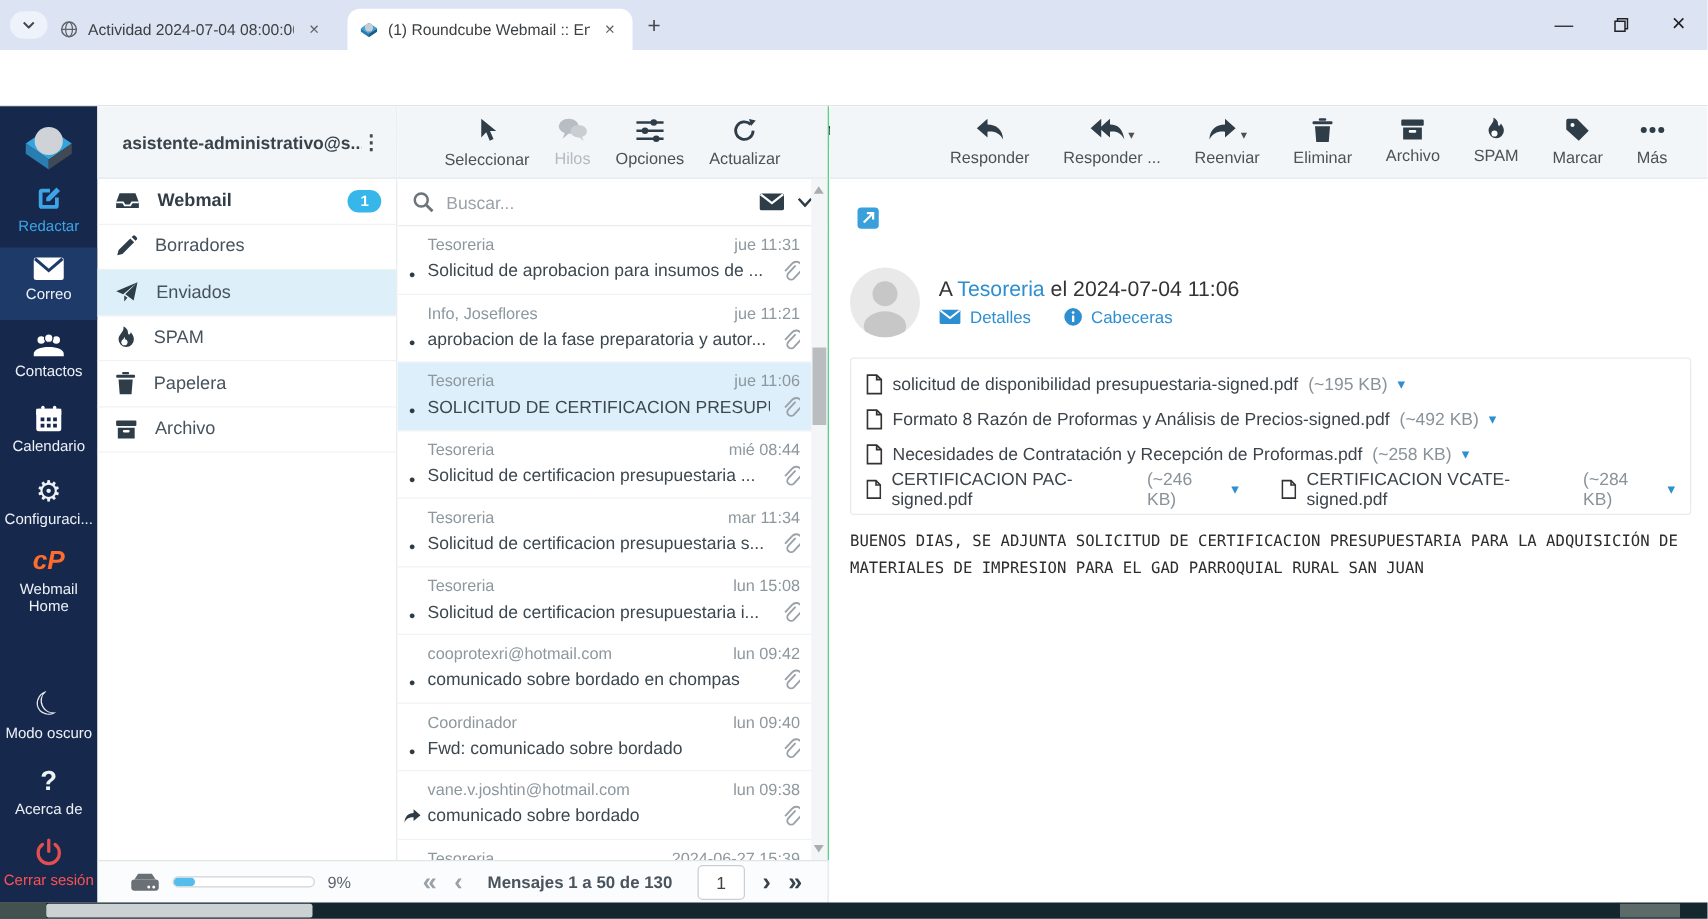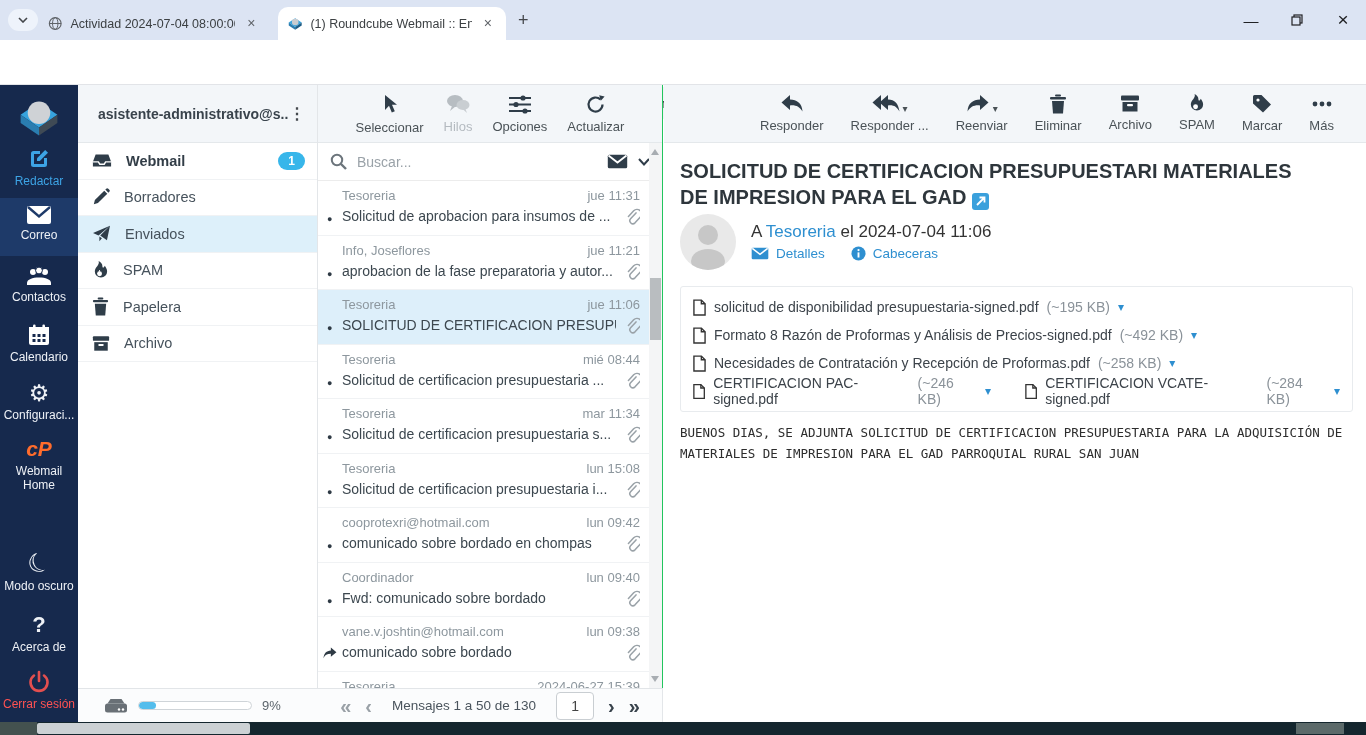--- a/index.html
+++ b/index.html
@@ -61,21 +61,21 @@
   .varrow { position:absolute; left:2px; width:0; height:0; border-left:4.5px solid transparent; border-right:4.5px solid transparent; }
 
   .bottombar { position:absolute; left:78px; top:688px; width:585px; height:34px; background:#fbfcfd; border-top:1px solid #e2e5e8; border-right:1px solid #e3e6e9; display:flex; align-items:center; }
   .quota { display:flex; align-items:center; gap:10px; padding-left:26px; width:240px; }
   .qtrack { width:114px; height:9px; border:1px solid #cfd4d8; border-radius:5px; background:#fff; overflow:hidden; }
   .qfill { width:15%; height:100%; background:#54bdec; border-radius:5px; }
   .qpct { font-size:13px; color:#5c656c; }
   .pager { flex:1; display:flex; align-items:center; justify-content:center; gap:14px; }
   .pgnav { font-size:20px; line-height:1; color:#39434c; font-weight:bold; }
   .pgnav.dim { color:#9aa1a7; }
-  .pgsummary { font-size:13.5px; font-weight:normal; color:#4a545d; margin:0 6px; }
+  .pgsummary { font-size:13.5px; font-weight:bold; color:#4a545d; margin:0 6px; }
   .pageinput { width:38px; height:28px; border:1px solid #c9ced2; border-radius:4px; text-align:center; font-size:14px; color:#444; font-family:inherit; }
 
   .read-pane { position:absolute; left:664px; top:85px; width:702px; height:637px; background:#fff; }
   .read-toolbar { height:58px; background:#f3f6f9; border-bottom:1px solid #e4e8eb; display:flex; align-items:flex-start; gap:27px; padding:9px 0 0 96px; }
   .caretwrap { display:flex; align-items:flex-end; gap:3px; }
   .bluecaret { color:#2e8fd0; font-size:12px; }
   .darkcaret { color:#4a5257; font-size:10px; }
   .subject { position:absolute; left:16px; top:73px; max-width:642px; font-size:20px; line-height:26px; font-weight:bold; color:#2e363c; }
   .extlink { display:inline-flex; width:17px; height:17px; background:#3aa0dc; border-radius:3px; align-items:center; justify-content:center; vertical-align:-2px; margin-left:6px; }
   .avatar-msg { position:absolute; left:16px; top:129px; width:56px; height:56px; border-radius:50%; background:#e9e9e9; overflow:hidden; }
@@ -592,21 +592,21 @@
           <g fill="#2f3d49">
             <circle cx="4" cy="10" r="2.4"></circle>
             <circle cx="11" cy="10" r="2.4"></circle>
             <circle cx="18" cy="10" r="2.4"></circle>
           </g>
         </svg>
       <span>Más</span>
     </div>
   </div>
 
-  <div class="subject"><span>SOLICITUD DE CERTIFICACION PRESUPUESTARI MATERIALES DE IMPRESION PARA EL GAD</span><span class="extlink">
+  <div class="subject"><span class="extlink">
         <svg width="10" height="10" viewBox="0 0 10 10">
           <path d="M1 9L8 2M3.5 1.5H8.5V6.5" fill="none" stroke="#fff" stroke-width="1.8"></path>
         </svg>
       </span></div>
 
   <div class="avatar-msg">
     <svg width="56" height="56" viewBox="0 0 56 56">
         <circle cx="28" cy="21" r="10" fill="#c7c7c7"></circle>
         <ellipse cx="28" cy="47" rx="17" ry="12" fill="#c7c7c7"></ellipse>
       </svg>

